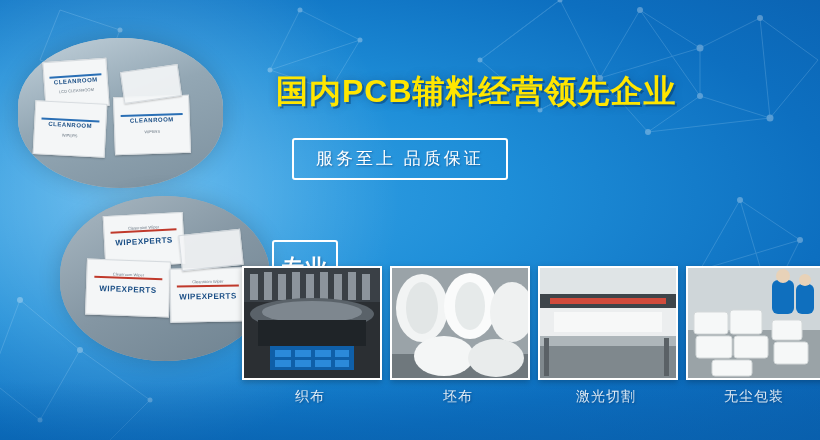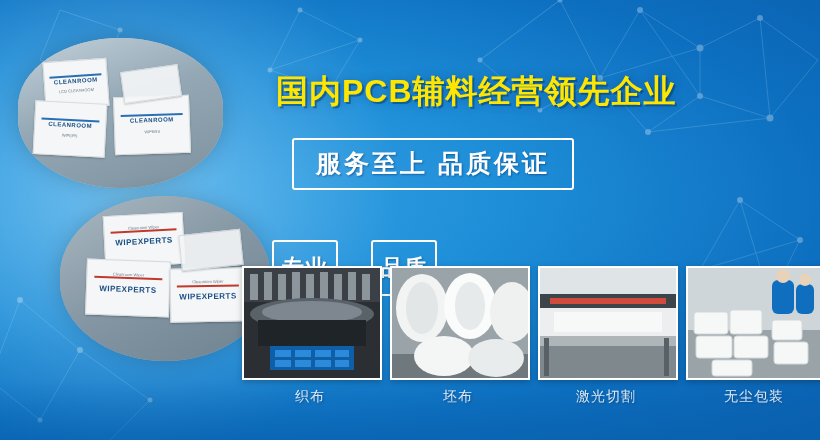--- a/index.html
+++ b/index.html
@@ -61,21 +61,21 @@
     letter-spacing:1px;
     text-shadow:2px 2px 0 rgba(0,50,100,.45), 0 0 10px rgba(0,40,90,.35);
     white-space:nowrap;
   }
   .sub-wrap{
     position:absolute;left:292px;top:138px;
     border:2px solid #ffffff;border-radius:3px;
     padding:7px 22px 8px 22px;
   }
   .subline{
-    font-size:25px;font-weight:bold;color:#ffffff;letter-spacing:3px;white-space:nowrap;
+    font-size:17px;font-weight:normal;color:#ffffff;letter-spacing:3px;white-space:nowrap;
     text-shadow:1px 1px 2px rgba(0,40,90,.45);
   }
   .tags{
     position:absolute;left:272px;top:196px;display:flex;gap:33px;margin-top:44px;
   }
   .tag{
     border:2px solid #ffffff;border-radius:3px;
     width:62px;height:52px;display:flex;align-items:center;justify-content:center;
     font-size:22px;font-weight:bold;color:#ffffff;letter-spacing:1px;
     text-shadow:1px 1px 2px rgba(0,40,90,.4);
@@ -185,21 +185,20 @@
   </div>
 
   <div class="headline">国内PCB辅料经营领先企业</div>
 
   <div class="sub-wrap">
     <div class="subline">服务至上 品质保证</div>
   </div>
 
   <div class="tags">
     <div class="tag">专业</div>
-    <div class="tag">品质</div>
   </div>
 
   <div class="thumbs">
 
     <div class="thumb">
       <div class="img">
         <svg class="im" viewBox="0 0 136 110" preserveAspectRatio="none">
           <rect width="136" height="110" fill="#2b2f33"></rect>
           <rect y="0" width="136" height="34" fill="#3a4046"></rect>
           <g fill="#8c949c">

